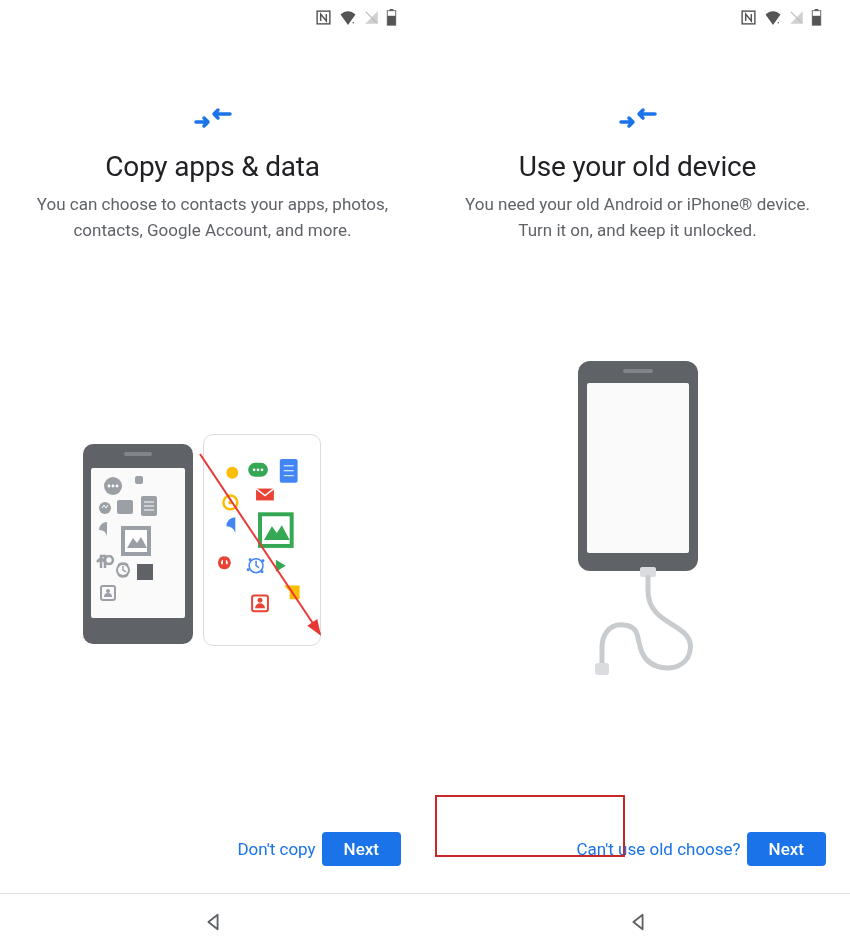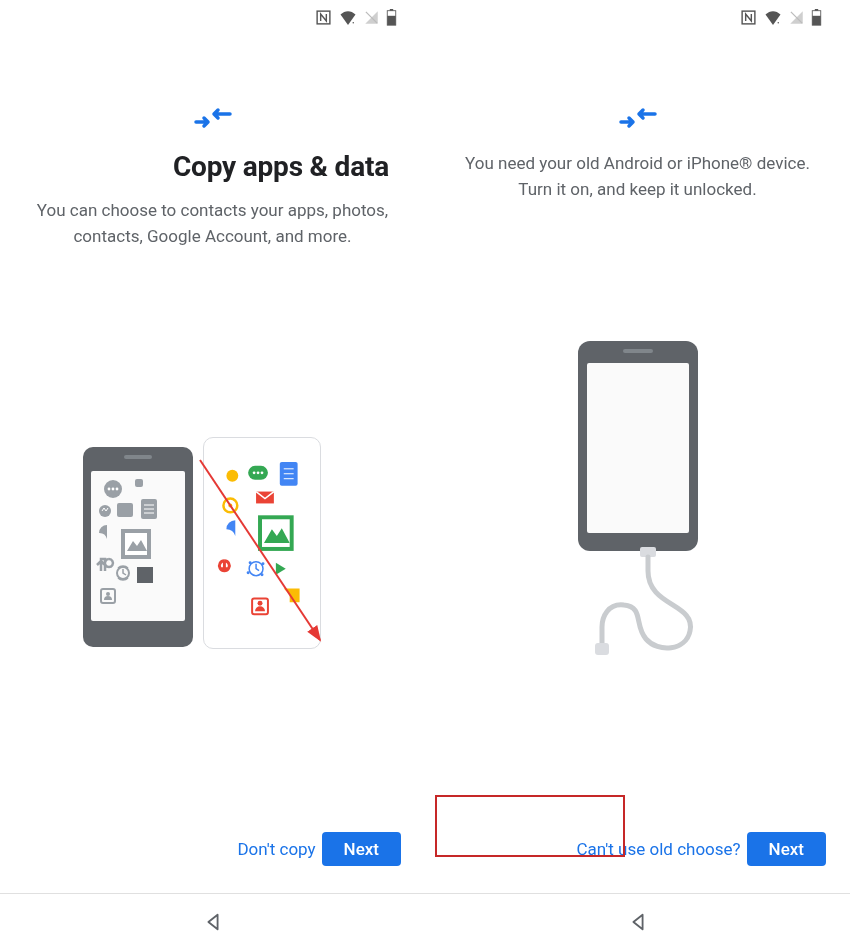--- a/index.html
+++ b/index.html
@@ -32,25 +32,24 @@
     color: #555;
   }
   .statusbar svg { display: block; }
   .header-area {
     padding: 72px 36px 0 36px;
     text-align: center;
   }
   .transfer-icon { margin-bottom: 14px; }
   .title {
     font-size: 28px;
-    font-weight: 700;
+    font-weight: 400;
     color: #202124;
-    margin-bottom: 14px;
+    margin-bottom: 8px;
     letter-spacing: -0.2px;
-    text-align: right;
   }
   .subtitle {
     font-size: 17px;
     line-height: 1.55;
     color: #5f6368;
   }
   .illustration {
     flex: 1;
     display: flex;
     align-items: center;
@@ -330,20 +329,21 @@
       </span>
     </div>
 
     <div class="header-area">
       <div class="transfer-icon">
         <svg width="50" height="30" viewBox="0 0 50 30">
           <path d="M8 20 L20 20 M16 16 L20 20 L16 24" stroke="#1a73e8" stroke-width="3.5" fill="none" stroke-linecap="round" stroke-linejoin="round"></path>
           <path d="M42 12 L26 12 M30 8 L26 12 L30 16" stroke="#1a73e8" stroke-width="3.5" fill="none" stroke-linecap="round" stroke-linejoin="round"></path>
         </svg>
       </div>
+      <h1 class="title">Use your old device</h1>
       <p class="subtitle">You need your old Android or iPhone® device. Turn it on, and keep it unlocked.</p>
     </div>
 
     <div class="illustration">
       <div class="single-phone">
         <div class="body">
           <div class="speaker2"></div>
           <div class="blank-screen"></div>
         </div>
         <svg class="cable-svg" width="140" height="110" viewBox="0 0 140 110">

